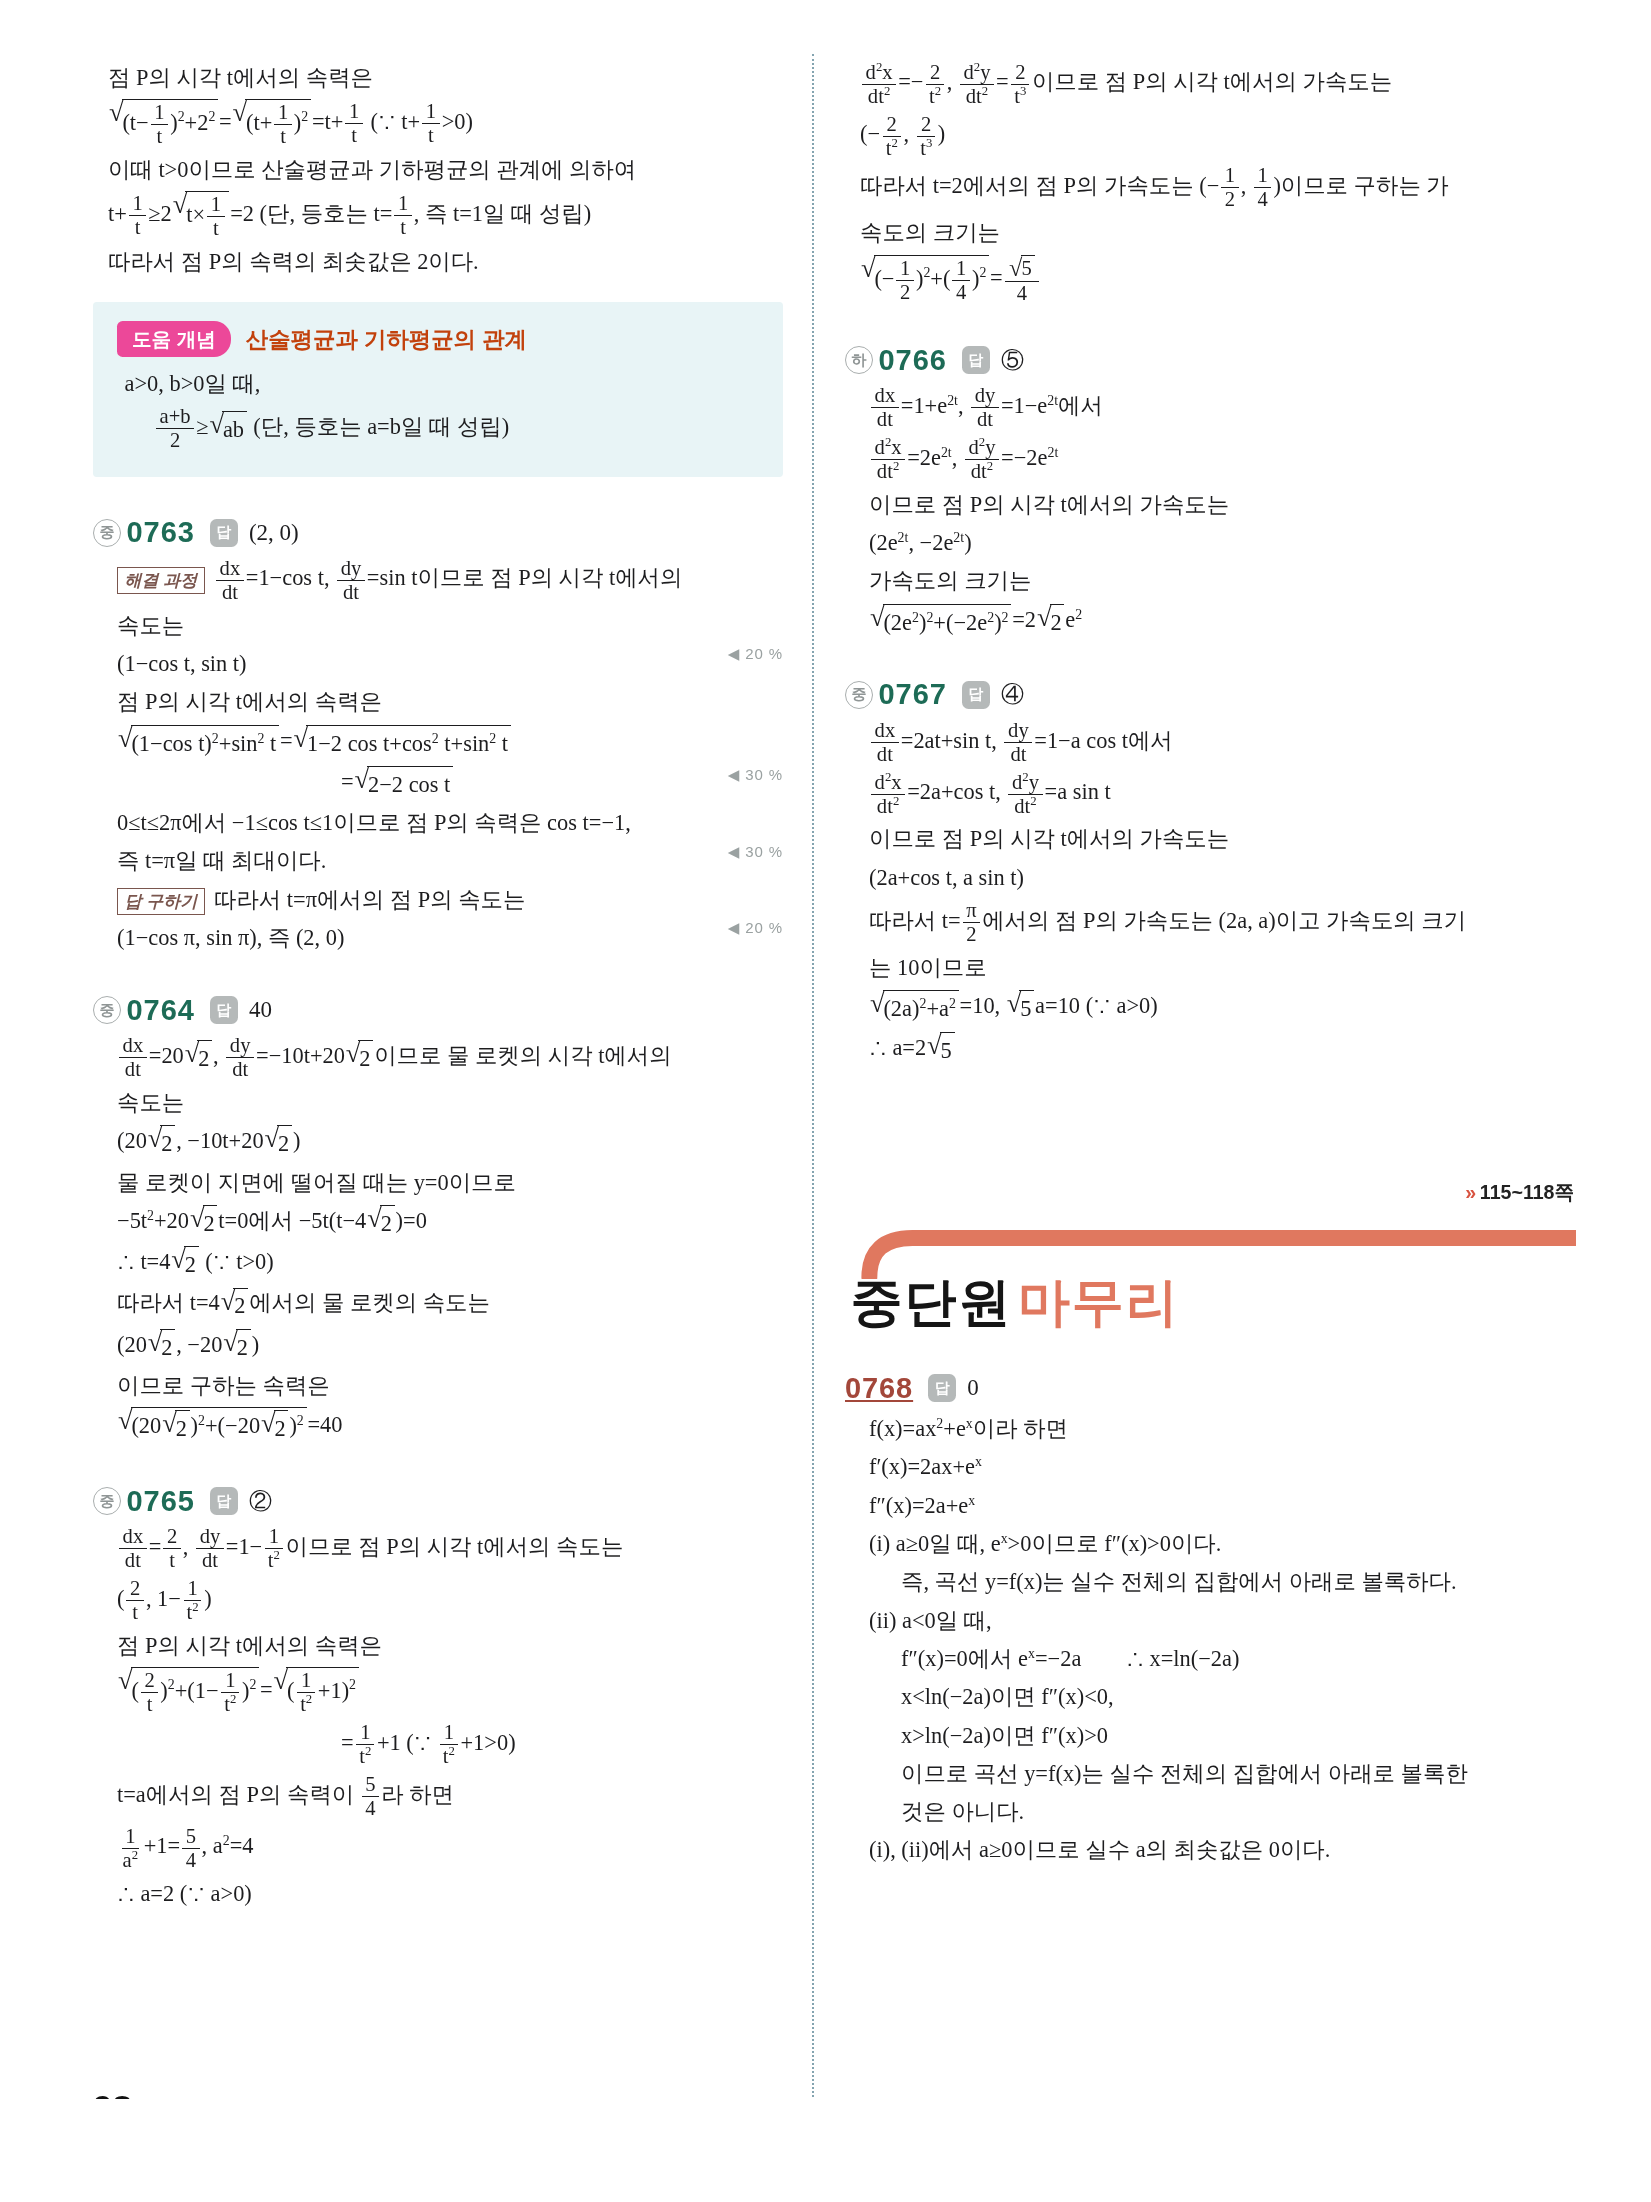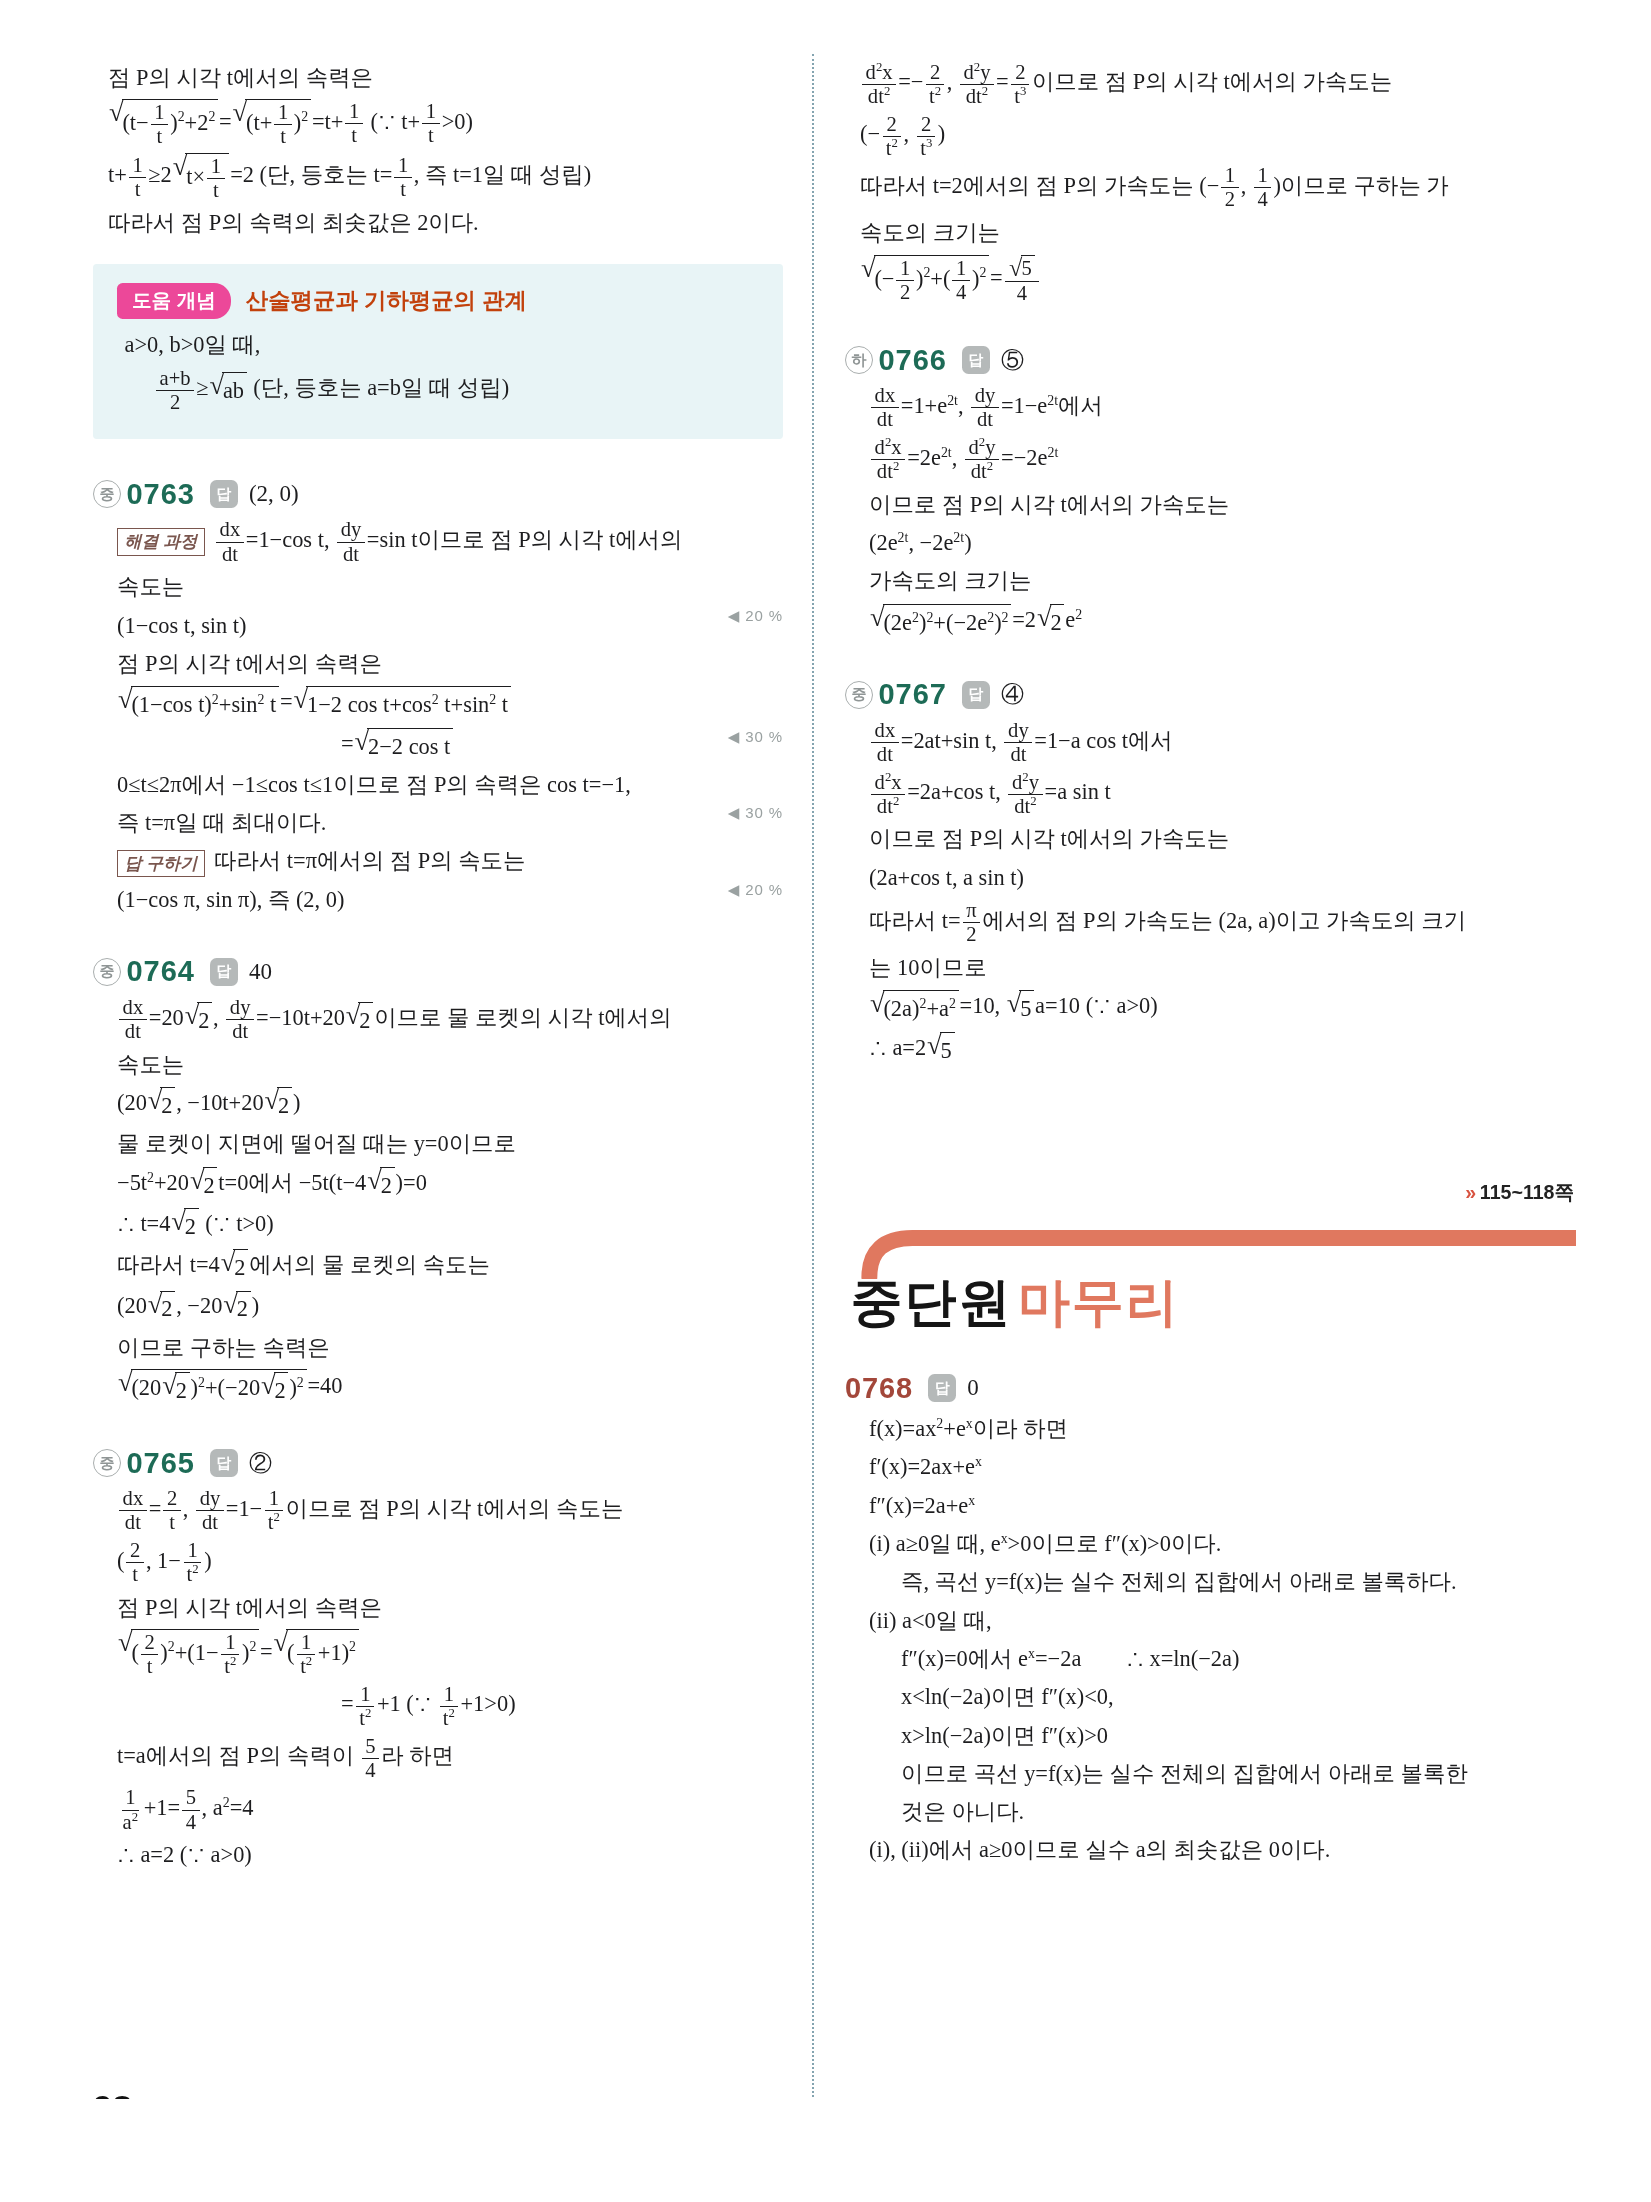--- a/index.html
+++ b/index.html
@@ -35,21 +35,21 @@
                  font-family:"Liberation Sans","DejaVu Sans",sans-serif;}
 
   
   .problem{margin-top:39px;}
   .prob-head{display:flex;align-items:center;margin-bottom:7.5px;}
   .diff{display:inline-flex;align-items:center;justify-content:center;width:28px;height:28px;
         border:1.9px solid #a9aeae;border-radius:50%;color:#8f9595;font-size:15px;font-weight:700;
         font-family:"Liberation Sans","DejaVu Sans",sans-serif;margin-right:5.6px;box-sizing:border-box;}
   .num{font-family:"Liberation Sans","DejaVu Sans",sans-serif;font-weight:800;font-size:29px;
        color:#1d6b56;letter-spacing:0.9px;}
-  .final .num{color:#a3473a;}
+  .final .num{color:#a3473a;text-decoration:underline;}
   .ansb{display:inline-flex;align-items:center;justify-content:center;width:28px;height:28px;
         border-radius:6.5px;background:#b5b9b9;color:#ffffff;font-size:15px;font-weight:700;
         font-family:"Liberation Sans","DejaVu Sans",sans-serif;margin-left:15px;margin-right:11.2px;}
   .ansv{font-size:23px;}
   .prob-body{padding-left:24px;}
   .pbadge{display:inline-block;border:1.9px solid #7a564e;color:#7a564e;font-size:17px;font-weight:700;
           padding:0 6.5px;margin-right:9.3px;vertical-align:middle;
           font-family:"Liberation Sans","DejaVu Sans",sans-serif;font-style:italic;}
 
   
@@ -89,20 +89,21 @@
                   <span class="ftop">1</span>
                   <span class="fbot">t</span>
                 </span>)<sup>2</sup></span>
             </span>=t+<span class="frac">
               <span class="ftop">1</span>
               <span class="fbot">t</span>
             </span> (∵ t+<span class="frac">
               <span class="ftop">1</span>
               <span class="fbot">t</span>
             </span>&gt;0)</span></div>
+        <div class="line"><span class="mx">이때 t&gt;0이므로 산술평균과 기하평균의 관계에 의하여</span></div>
         <div class="line"><span class="mx">t+<span class="frac">
               <span class="ftop">1</span>
               <span class="fbot">t</span>
             </span>≥2<span class="sqrt">
               <span class="rad">√</span>
               <span class="radbody">t×<span class="frac">
                   <span class="ftop">1</span>
                   <span class="fbot">t</span>
                 </span></span>
             </span>=2 (단, 등호는 t=<span class="frac">

